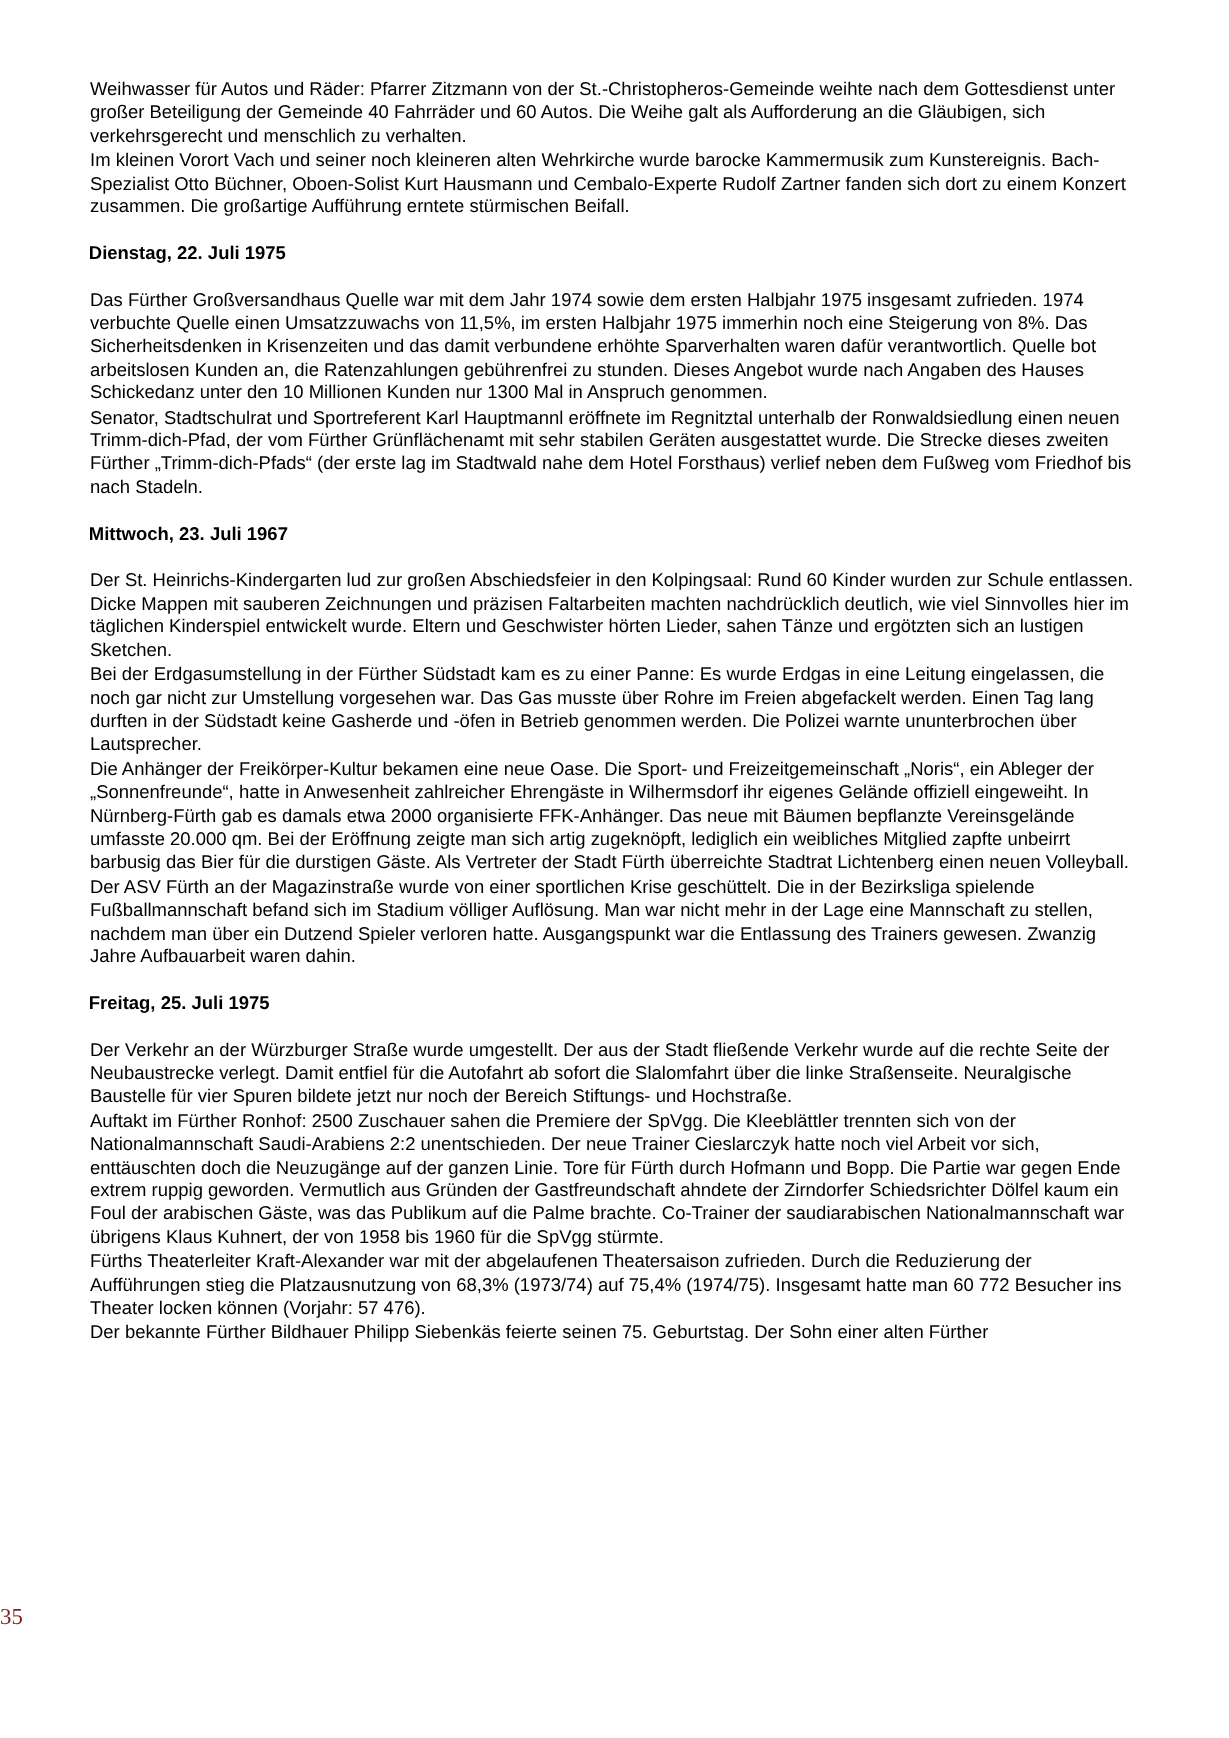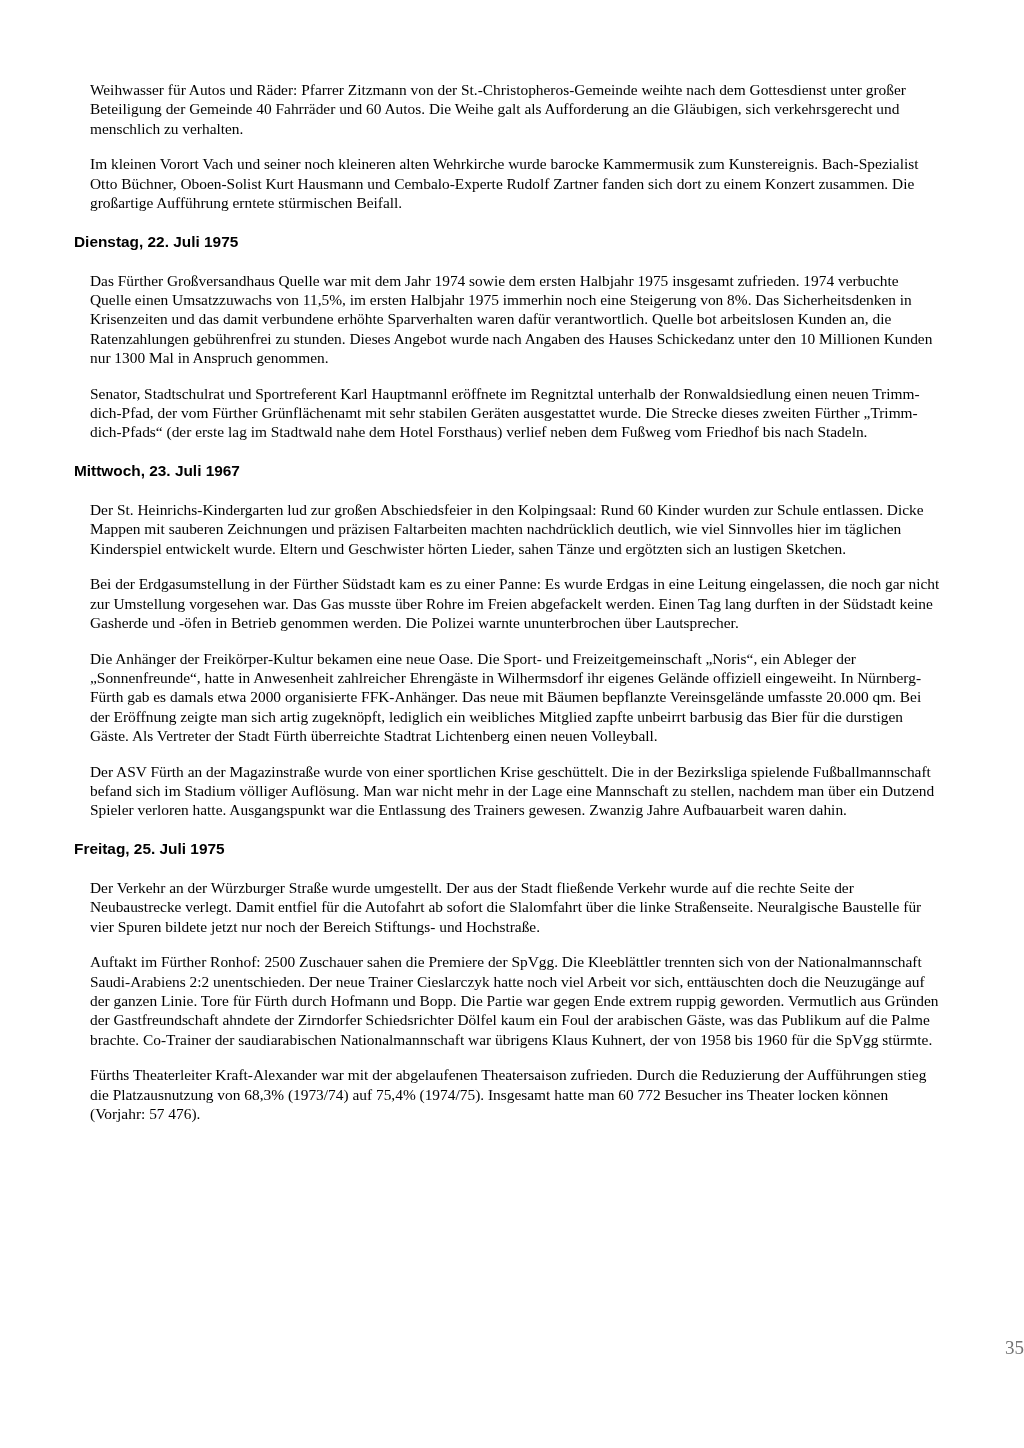--- a/index.html
+++ b/index.html
@@ -19,41 +19,40 @@
     left: 74px;
     top: 64px;
     width: 882px;
     font-family: "Liberation Sans", sans-serif;
     font-size: 15.4px;
     line-height: 19.4px;
     color: #000000;
     text-align: left;
   }
   .doc-content p {
-    margin: 16px;
+    margin: 1px;
     padding: 0;
-    font-family: Liberation Serif, serif;
   }
   .doc-content h2 {
     font-family: Liberation Sans, sans-serif;
     font-size: 15.4px;
     line-height: 19.4px;
     font-weight: 700;
     margin: 19.4px 0;
     padding: 0;
   }
   .page-number {
     position: absolute;
     left: 0;
     right: 0;
     top: 1337px;
-    text-align: right;
+    text-align: left;
     font-family: "Liberation Serif", serif;
     font-size: 19px;
-    color: #737373;
+    color: #7f1d1d;
   }
 </style>
 </head>
 <body>
 
 <div class="page">
   <div class="doc-content" id="doc-content">
       <p>Weihwasser für Autos und Räder: Pfarrer Zitzmann von der St.-Christopheros-Gemeinde weihte nach dem Gottesdienst unter großer Beteiligung der Gemeinde 40 Fahrräder und 60 Autos. Die Weihe galt als Aufforderung an die Gläubigen, sich verkehrsgerecht und menschlich zu verhalten.</p>
       <p>Im kleinen Vorort Vach und seiner noch kleineren alten Wehrkirche wurde barocke Kammermusik zum Kunstereignis. Bach-Spezialist Otto Büchner, Oboen-Solist Kurt Hausmann und Cembalo-Experte Rudolf Zartner fanden sich dort zu einem Konzert zusammen. Die großartige Aufführung erntete stürmischen Beifall.</p>
       <h2>Dienstag, 22. Juli 1975</h2>
@@ -61,15 +60,16 @@
       <p>Senator, Stadtschulrat und Sportreferent Karl Hauptmannl eröffnete im Regnitztal unterhalb der Ronwaldsiedlung einen neuen Trimm-dich-Pfad, der vom Fürther Grünflächenamt mit sehr stabilen Geräten ausgestattet wurde. Die Strecke dieses zweiten Fürther „Trimm-dich-Pfads“ (der erste lag im Stadtwald nahe dem Hotel Forsthaus) verlief neben dem Fußweg vom Friedhof bis nach Stadeln.</p>
       <h2>Mittwoch, 23. Juli 1967</h2>
       <p>Der St. Heinrichs-Kindergarten lud zur großen Abschiedsfeier in den Kolpingsaal: Rund 60 Kinder wurden zur Schule entlassen. Dicke Mappen mit sauberen Zeichnungen und präzisen Faltarbeiten machten nachdrücklich deutlich, wie viel Sinnvolles hier im täglichen Kinderspiel entwickelt wurde. Eltern und Geschwister hörten Lieder, sahen Tänze und ergötzten sich an lustigen Sketchen.</p>
       <p>Bei der Erdgasumstellung in der Fürther Südstadt kam es zu einer Panne: Es wurde Erdgas in eine Leitung eingelassen, die noch gar nicht zur Umstellung vorgesehen war. Das Gas musste über Rohre im Freien abgefackelt werden. Einen Tag lang durften in der Südstadt keine Gasherde und -öfen in Betrieb genommen werden. Die Polizei warnte ununterbrochen über Lautsprecher.</p>
       <p>Die Anhänger der Freikörper-Kultur bekamen eine neue Oase. Die Sport- und Freizeitgemeinschaft „Noris“, ein Ableger der „Sonnenfreunde“, hatte in Anwesenheit zahlreicher Ehrengäste in Wilhermsdorf ihr eigenes Gelände offiziell eingeweiht. In Nürnberg-Fürth gab es damals etwa 2000 organisierte FFK-Anhänger. Das neue mit Bäumen bepflanzte Vereinsgelände umfasste 20.000 qm. Bei der Eröffnung zeigte man sich artig zugeknöpft, lediglich ein weibliches Mitglied zapfte unbeirrt barbusig das Bier für die durstigen Gäste. Als Vertreter der Stadt Fürth überreichte Stadtrat Lichtenberg einen neuen Volleyball.</p>
       <p>Der ASV Fürth an der Magazinstraße wurde von einer sportlichen Krise geschüttelt. Die in der Bezirksliga spielende Fußballmannschaft befand sich im Stadium völliger Auflösung. Man war nicht mehr in der Lage eine Mannschaft zu stellen, nachdem man über ein Dutzend Spieler verloren hatte. Ausgangspunkt war die Entlassung des Trainers gewesen. Zwanzig Jahre Aufbauarbeit waren dahin.</p>
       <h2>Freitag, 25. Juli 1975</h2>
       <p>Der Verkehr an der Würzburger Straße wurde umgestellt. Der aus der Stadt fließende Verkehr wurde auf die rechte Seite der Neubaustrecke verlegt. Damit entfiel für die Autofahrt ab sofort die Slalomfahrt über die linke Straßenseite. Neuralgische Baustelle für vier Spuren bildete jetzt nur noch der Bereich Stiftungs- und Hochstraße.</p>
       <p>Auftakt im Fürther Ronhof: 2500 Zuschauer sahen die Premiere der SpVgg. Die Kleeblättler trennten sich von der Nationalmannschaft Saudi-Arabiens 2:2 unentschieden. Der neue Trainer Cieslarczyk hatte noch viel Arbeit vor sich, enttäuschten doch die Neuzugänge auf der ganzen Linie. Tore für Fürth durch Hofmann und Bopp. Die Partie war gegen Ende extrem ruppig geworden. Vermutlich aus Gründen der Gastfreundschaft ahndete der Zirndorfer Schiedsrichter Dölfel kaum ein Foul der arabischen Gäste, was das Publikum auf die Palme brachte. Co-Trainer der saudiarabischen Nationalmannschaft war übrigens Klaus Kuhnert, der von 1958 bis 1960 für die SpVgg stürmte.</p>
       <p>Fürths Theaterleiter Kraft-Alexander war mit der abgelaufenen Theatersaison zufrieden. Durch die Reduzierung der Aufführungen stieg die Platzausnutzung von 68,3% (1973/74) auf 75,4% (1974/75). Insgesamt hatte man 60 772 Besucher ins Theater locken können (Vorjahr: 57 476).</p>
+      <p>Der bekannte Fürther Bildhauer Philipp Siebenkäs feierte seinen 75. Geburtstag. Der Sohn einer alten Fürther</p>
     </div>
   <div class="page-number">35</div>
 </div>
 
 </body></html>

